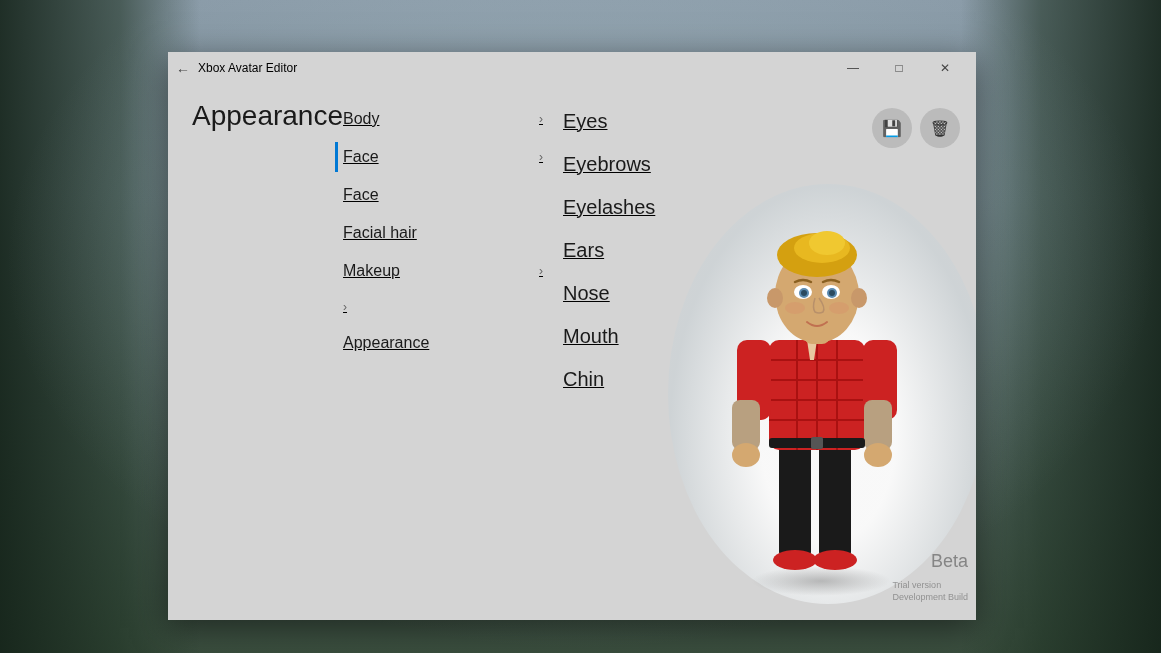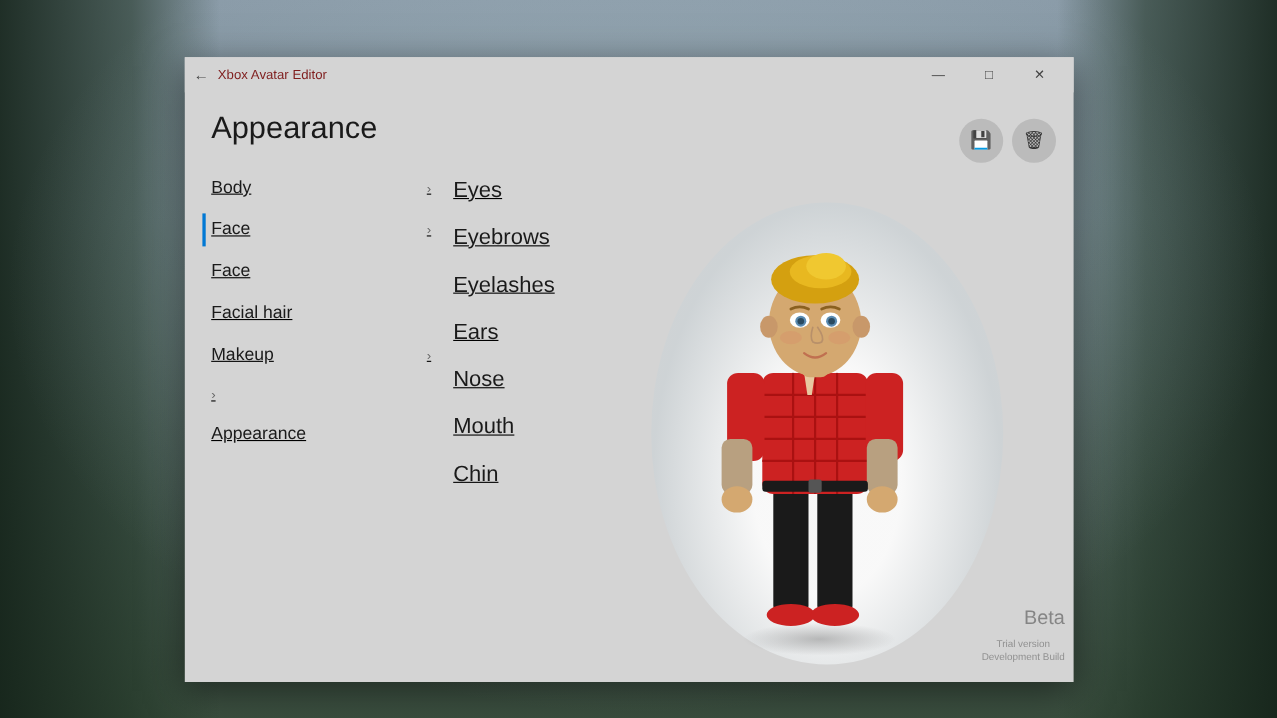--- a/index.html
+++ b/index.html
@@ -66,21 +66,21 @@
       flex-shrink: 0;
     }
     .title-bar-back {
       font-size: 14px;
       color: #444;
       cursor: pointer;
       margin-right: 8px;
     }
     .title-bar-title {
       font-size: 12px;
-      color: #7f1d1d;
+      color: #000000;
       flex: 1;
     }
     .window-controls {
       display: flex;
       gap: 0;
     }
     .win-btn {
       width: 46px;
       height: 32px;
       border: none;
@@ -90,21 +90,21 @@
       align-items: center;
       justify-content: center;
       font-size: 12px;
       color: #444;
     }
 
     
     .content-area {
       flex: 1;
       display: flex;
-      flex-direction: column;
+      flex-direction: row;
       padding: 16px 24px 16px 24px;
       overflow: hidden;
     }
 
     .page-title {
       font-size: 28px;
       font-weight: 300;
       color: #1a1a1a;
       margin-bottom: 20px;
     }
@@ -216,21 +216,21 @@
       color: rgba(100,100,100,0.7);
       font-weight: 300;
       z-index: 20;
     }
     .trial-text {
       position: absolute;
       bottom: 16px;
       right: 8px;
       font-size: 9px;
       color: rgba(100,100,100,0.6);
-      text-align: center;
+      text-align: left;
       line-height: 1.4;
       z-index: 20;
     }
 
     
     .avatar-svg-container {
       position: absolute;
       bottom: 0;
       left: 50%;
       transform: translateX(-55%);

